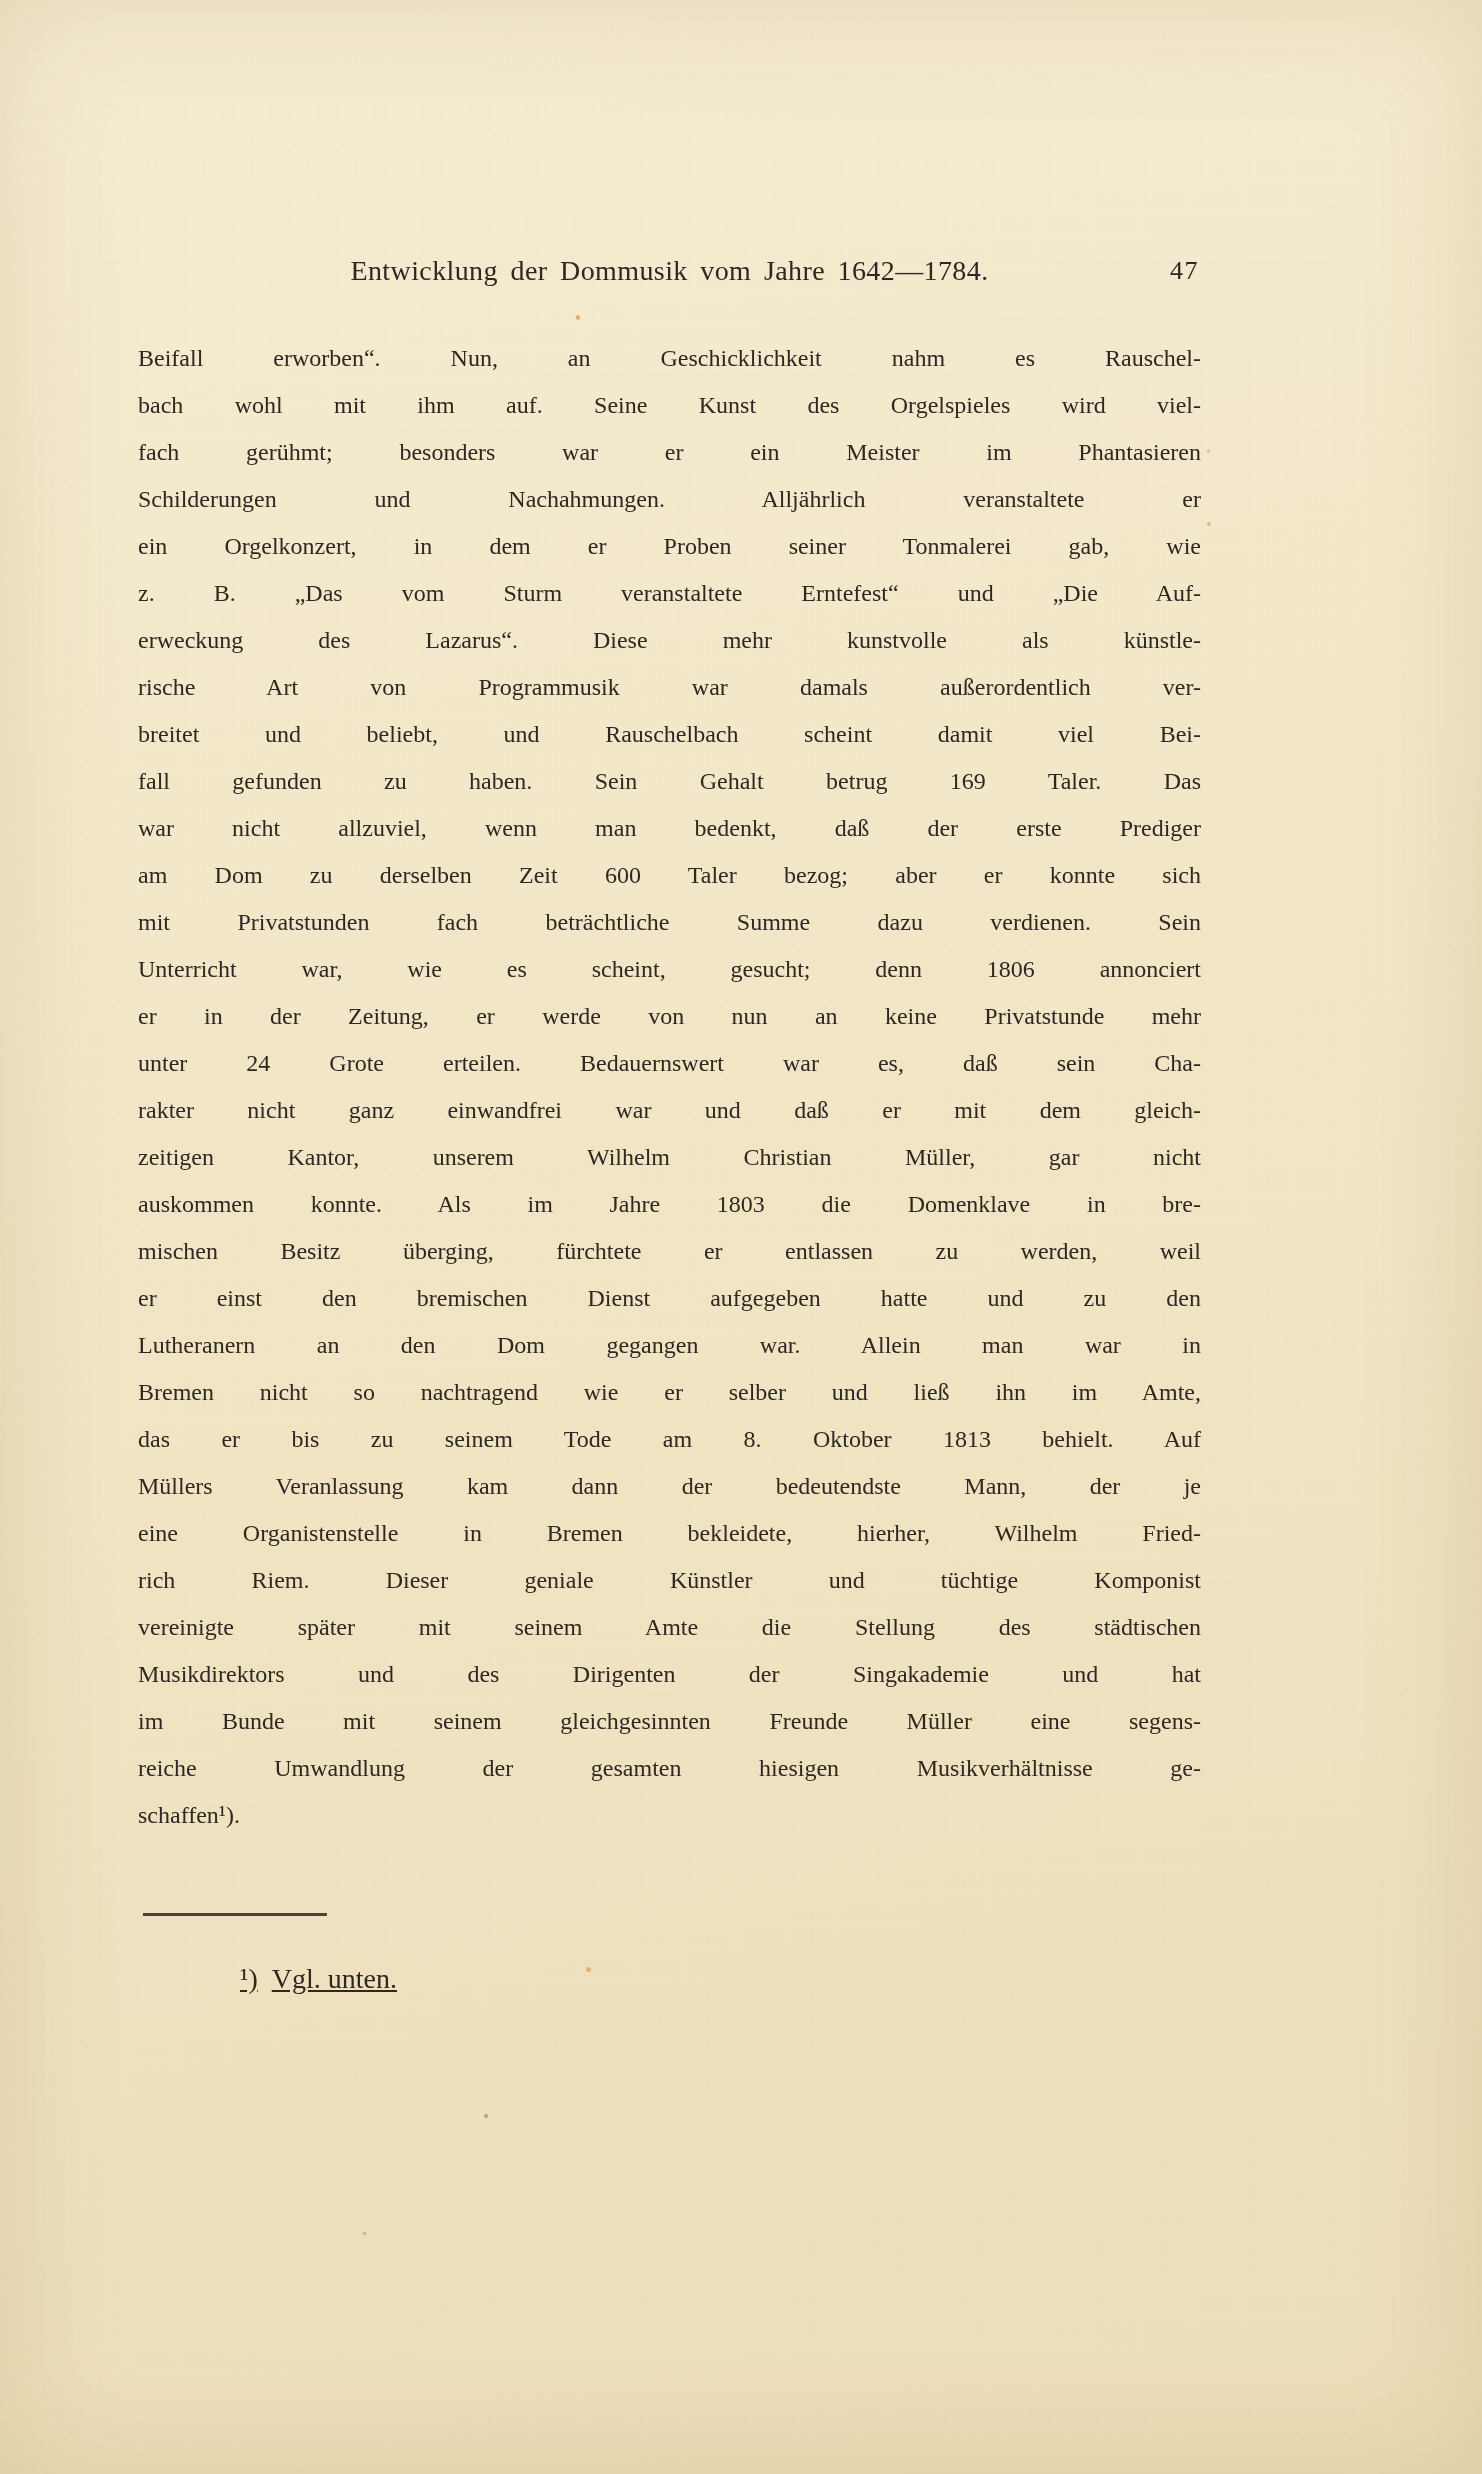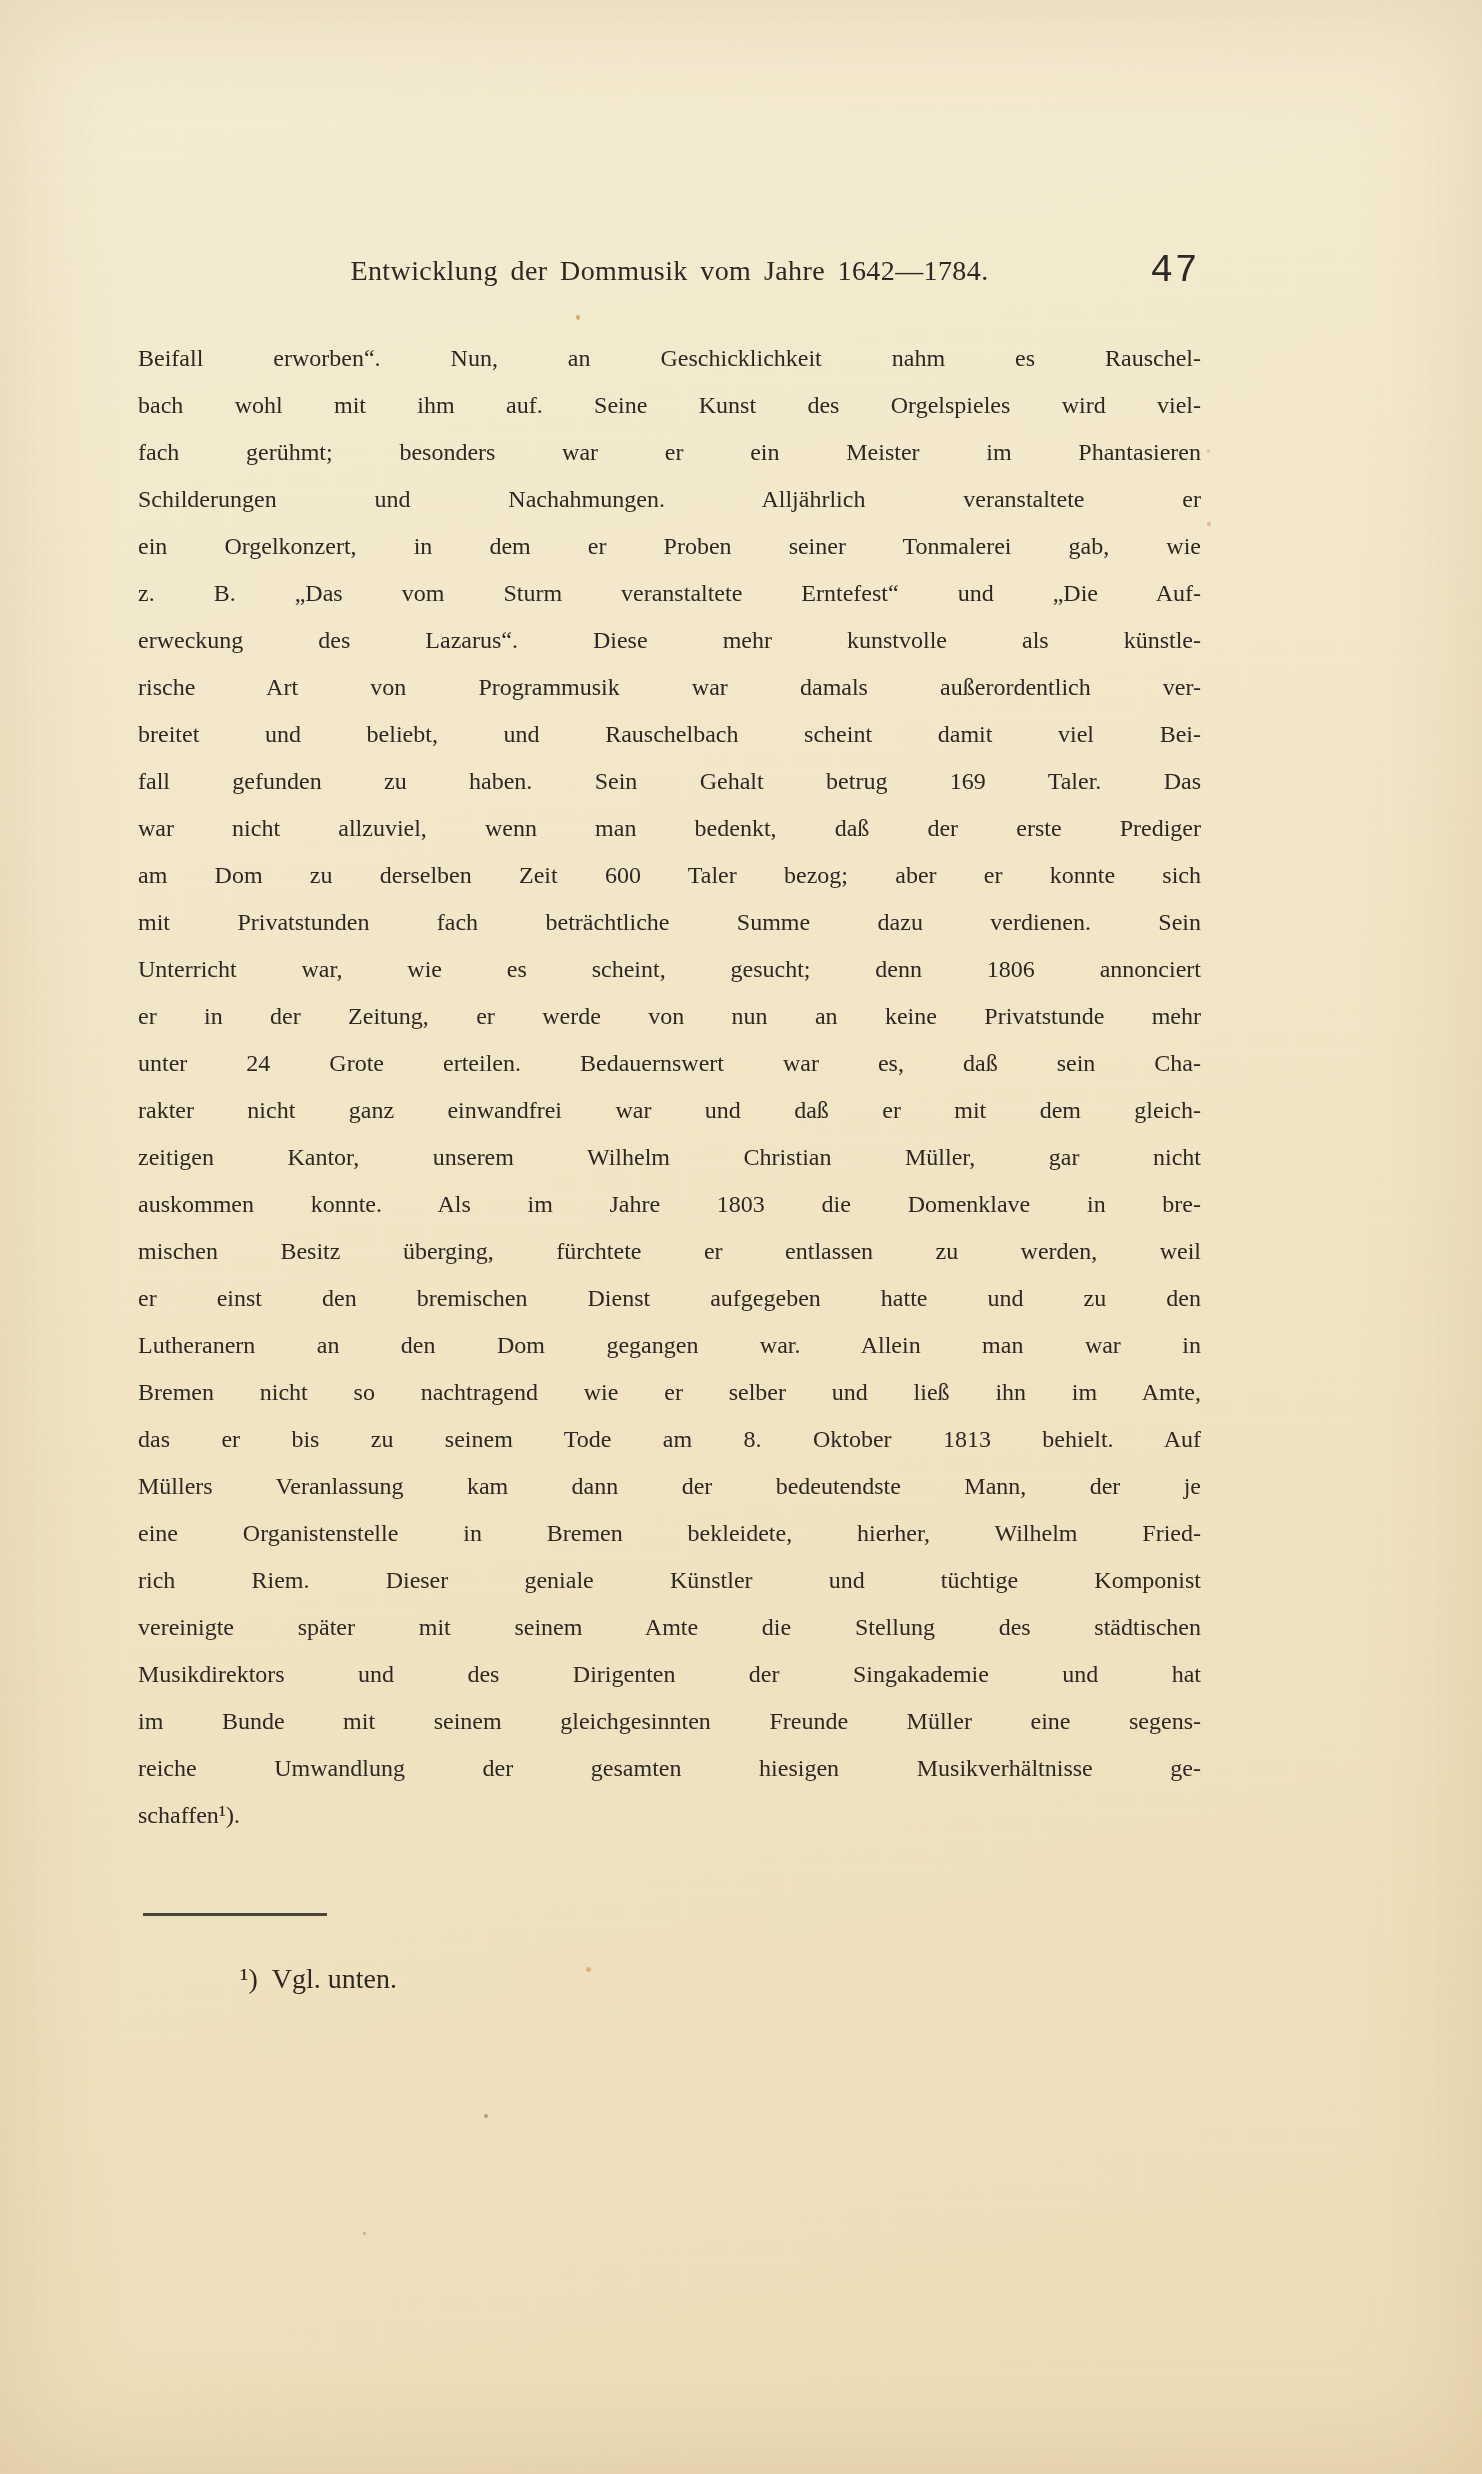--- a/index.html
+++ b/index.html
@@ -36,23 +36,22 @@
     position: absolute;
     left: 0; top: 0;
     width: 100%;
     text-align: center;
     word-spacing: 5.2px;
     letter-spacing: 0.4px;
   }
   .page-number {
     position: absolute;
     right: 1.7px; top: 0;
-    font-size: 38px;
+    font-size: 26px;
     letter-spacing: 1.7px;
-    font-family: Liberation Mono, monospace;
   }
 
   
   .body-text {
     position: absolute;
     left: 138px;
     top: 322px;
     width: 1063px;
     font-size: 24px;
     line-height: 47px;
@@ -76,20 +75,21 @@
     width: 184px;
     height: 2.6px;
     background: rgba(46,40,34,0.85);
   }
   .footnote {
     position: absolute;
     left: 240px;
     top: 1959px;
     font-size: 28px;
     line-height: 40px;
+    text-decoration: underline;
   }
   .fn-marker { margin-right: 14px; }
 
   
   .speck {
     position: absolute;
     border-radius: 50%;
   }
   .s1 { left: 576px;  top: 315px;  width: 4.3px; height: 5.2px; background: rgba(195,120,45,0.55); }
   .s2 { left: 586px;  top: 1967px; width: 5.2px; height: 5.2px; background: rgba(205,130,55,0.50); }

